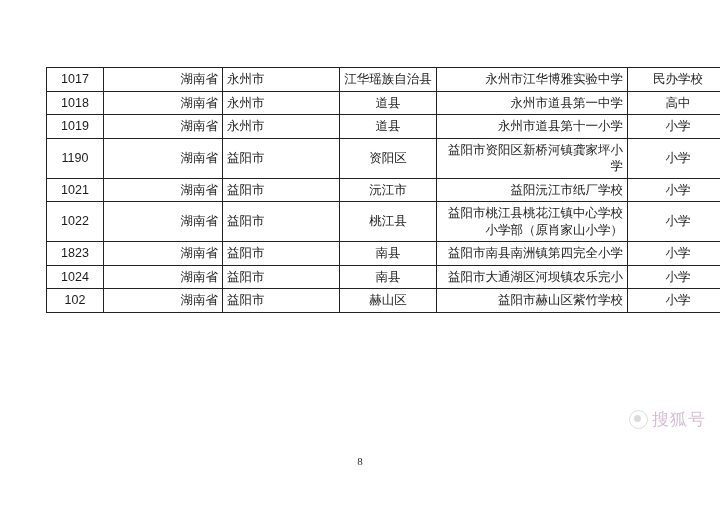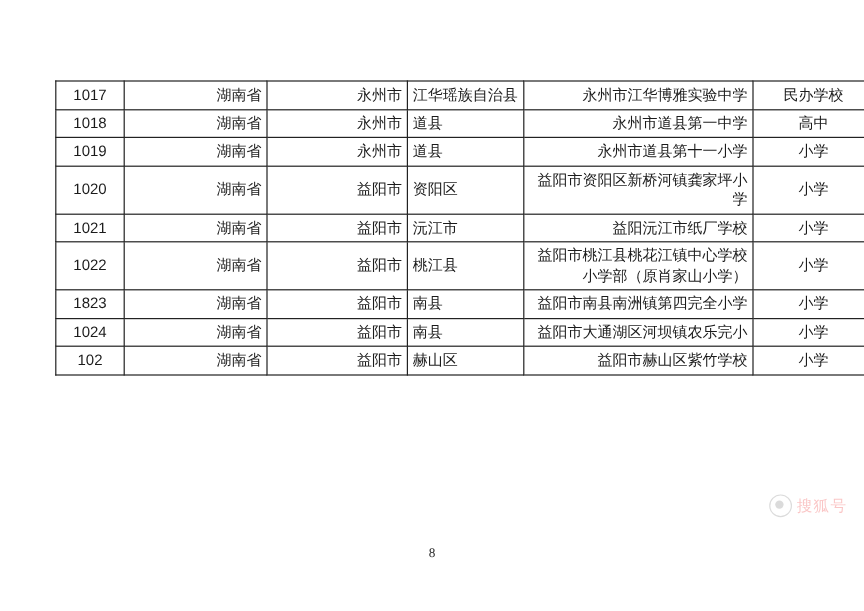--- a/index.html
+++ b/index.html
@@ -46,24 +46,25 @@
     width: 48px;
     text-align: center;
     word-break: break-all;
   }
   td.c-prov {
     width: 110px;
     text-align: right;
   }
   td.c-city {
     width: 108px;
-    text-align: right;
+    text-align: left;
   }
   td.c-county {
     width: 88px;
+    text-align: center;
   }
   td.c-school {
     width: 182px;
     text-align: right;
     padding-left: 8px;
   }
   td.c-type {
     width: 92px;
     text-align: center;
   }
@@ -98,22 +99,22 @@
     content: "";
     position: absolute;
     left: 4px;
     top: 4px;
     width: 7px;
     height: 7px;
     border-radius: 50%;
     background: #8a8a8a;
   }
   .watermark .wm-text {
-    font-size: 13px;
-    color: #ef4444;
+    font-size: 17px;
+    color: #701a75;
     letter-spacing: 1px;
   }
 </style>
 </head>
 <body>
 
 <div class="page">
 
   <div class="table-wrap">
     <table class="doc-table">
@@ -140,21 +141,21 @@
         <tr>
           <td class="c-id">1019</td>
           <td class="c-prov">湖南省</td>
           <td class="c-city">永州市</td>
           <td class="c-county">道县</td>
           <td class="c-school">永州市道县第十一小学</td>
           <td class="c-type">小学</td>
         </tr>
 
         <tr>
-          <td class="c-id">1020</td>
+          <td class="c-id">1190</td>
           <td class="c-prov">湖南省</td>
           <td class="c-city">益阳市</td>
           <td class="c-county">资阳区</td>
           <td class="c-school">益阳市资阳区新桥河镇龚家坪小学</td>
           <td class="c-type">小学</td>
         </tr>
 
         <tr>
           <td class="c-id">1021</td>
           <td class="c-prov">湖南省</td>

